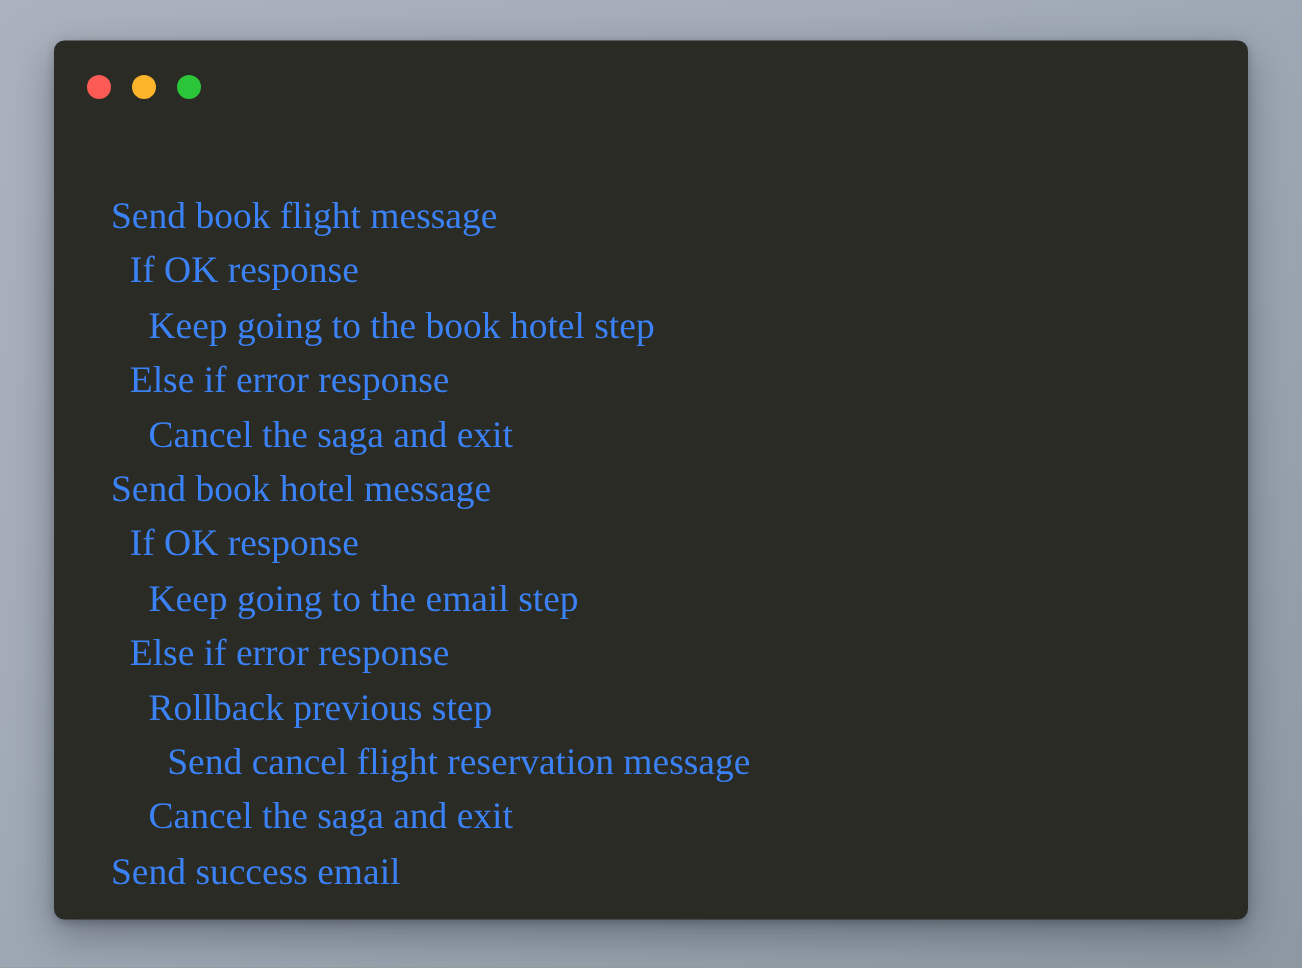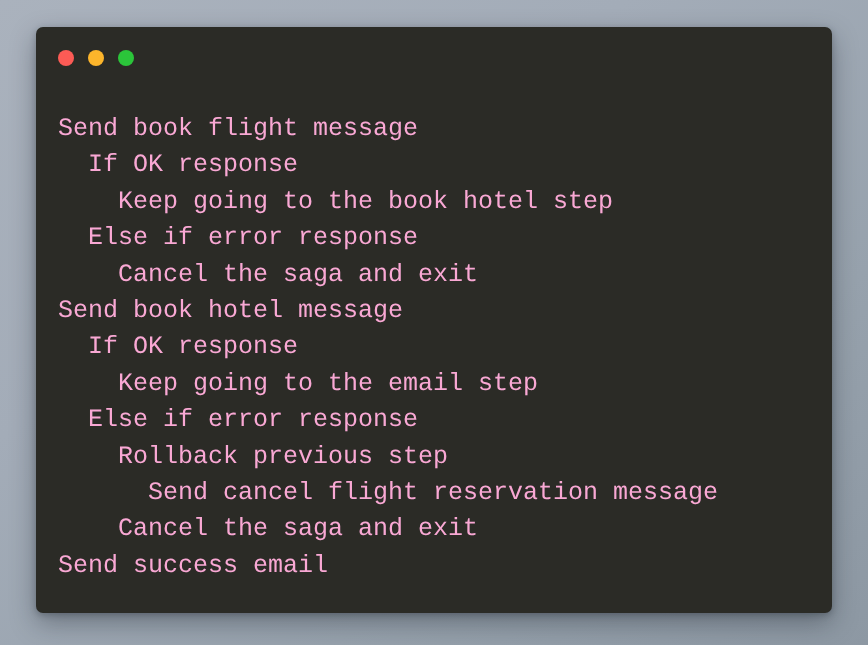--- a/index.html
+++ b/index.html
@@ -65,23 +65,23 @@
   .terminal-body {
     position: absolute;
     left: 0;
     top: 62px;
     right: 0;
     bottom: 0;
     padding: 22px 20px 20px 22px;
     box-sizing: border-box;
   }
   .code-block {
-    margin: 0;
-    color: #f9a8d4;
-    font-family: Liberation Mono, monospace;
+    margin: 16px;
+    color: #3b82f6;
+    font-family: Liberation Serif, serif;
     font-size: 25px;
     line-height: 36.4px;
     letter-spacing: 0px;
     white-space: pre;
     font-weight: 400;
     text-rendering: geometricPrecision;
   }
   .code-line {
     white-space: pre;
     display: block;

